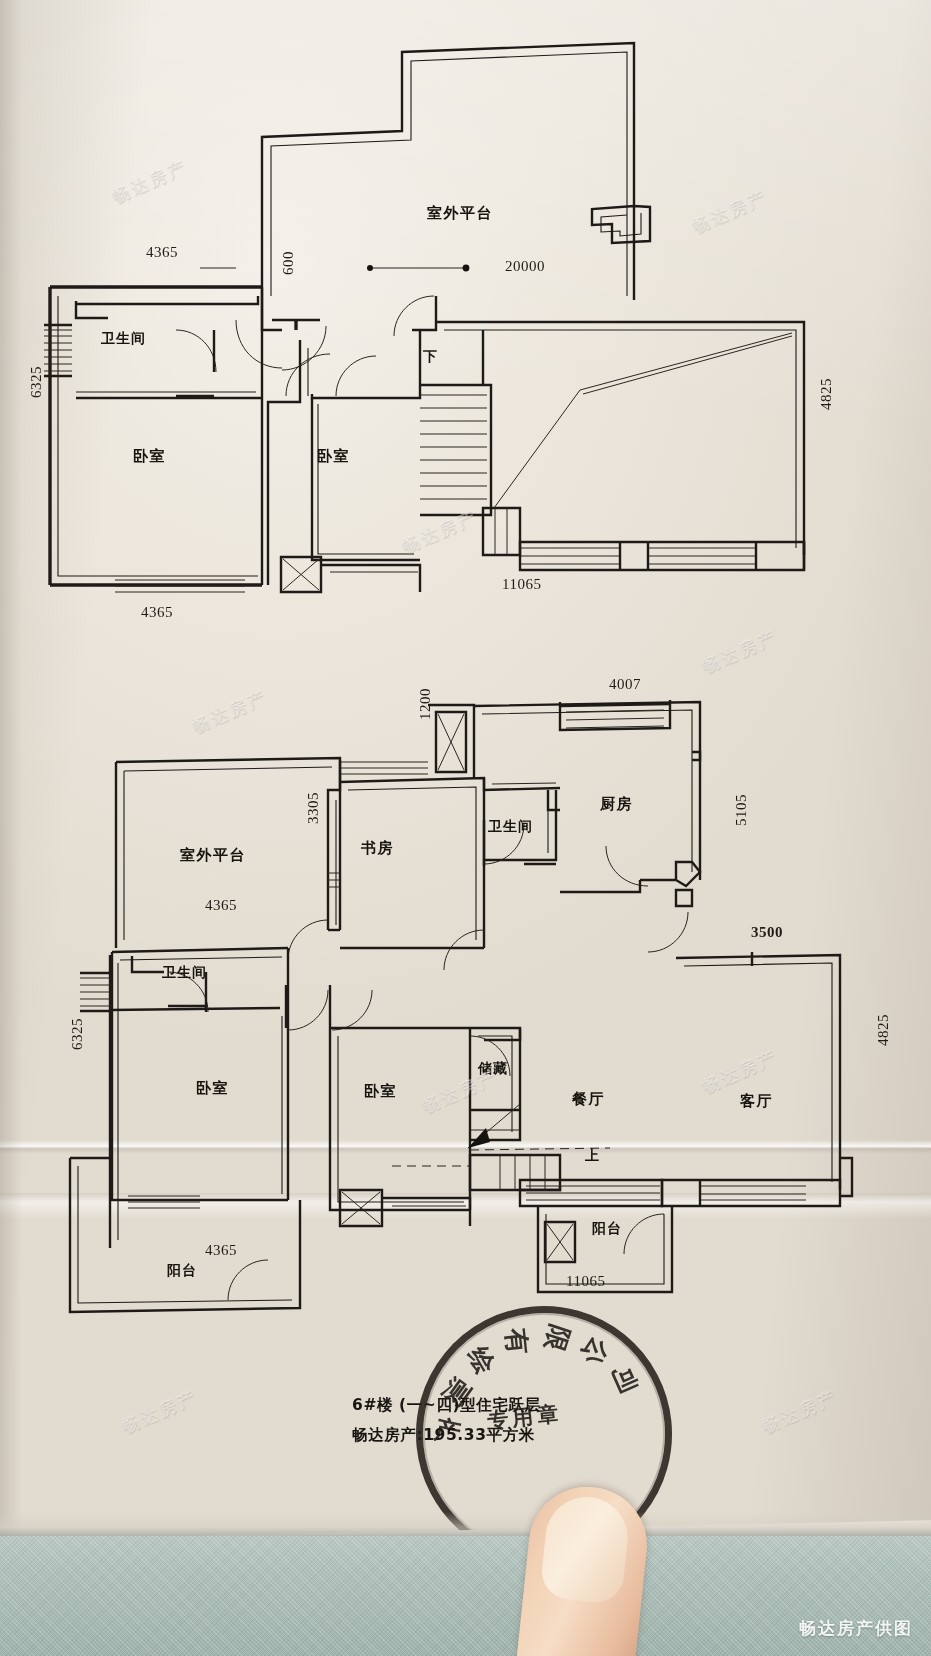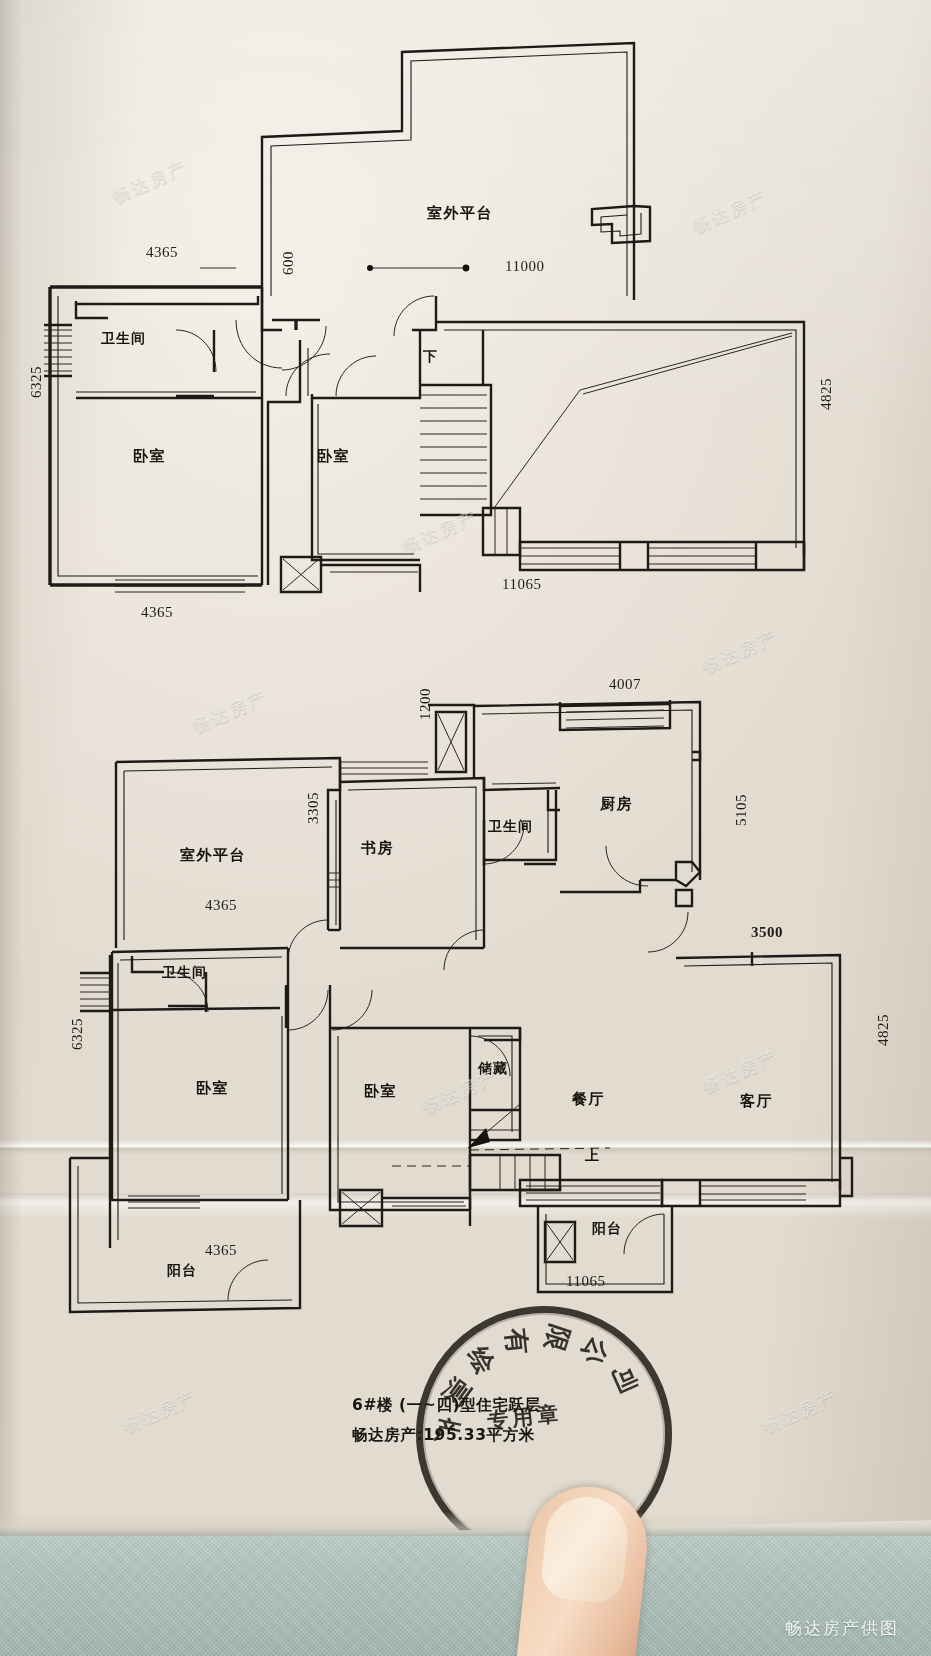--- a/index.html
+++ b/index.html
@@ -101,22 +101,22 @@
   .stamp-inner{
     position:absolute;left:462px;top:1402px;width:132px;height:92px;
     transform:rotate(-6deg);color:#1b1713;font-weight:700;font-size:21px;
     line-height:30px;letter-spacing:4px;text-align:center;opacity:.88;
   }
 
   
   .wm{position:absolute;color:rgba(255,255,255,.40);font-size:17px;
       font-weight:700;letter-spacing:3px;transform:rotate(-24deg);
       text-shadow:0 1px 1px rgba(120,110,95,.25);pointer-events:none;}
-  .wm-bl{position:absolute;right:32px;bottom:16px;color:rgba(255,255,255,.9);
-     font-size:17px;font-weight:400;letter-spacing:2px;
+  .wm-bl{position:absolute;right:18px;bottom:16px;color:rgba(255,255,255,.9);
+     font-size:17px;font-weight:700;letter-spacing:2px;
      text-shadow:0 1px 2px rgba(60,80,75,.45);}
 </style>
 </head>
 <body>
 
 <div id="page">
 
   <div class="paper"></div>
   <div class="paper-shade"></div>
   <div class="crease c1"></div>
@@ -334,21 +334,21 @@
 
   <div>
     <div class="lbl room" style="left:427px;top:204px;">室外平台</div>
     <div class="lbl room sm" style="left:101px;top:330px;">卫生间</div>
     <div class="lbl room" style="left:133px;top:447px;">卧室</div>
     <div class="lbl room" style="left:317px;top:447px;">卧室</div>
     <div class="lbl arrowtxt" style="left:423px;top:348px;">下</div>
 
     <div class="lbl num" style="left:146px;top:244px;">4365</div>
     <div class="lbl num v" style="left:280px;top:275px;">600</div>
-    <div class="lbl num" style="left:505px;top:258px;">11000</div>
+    <div class="lbl num" style="left:505px;top:258px;">20000</div>
     <div class="lbl num v" style="left:28px;top:398px;">6325</div>
     <div class="lbl num v" style="left:818px;top:410px;">4825</div>
     <div class="lbl num" style="left:141px;top:604px;">4365</div>
     <div class="lbl num" style="left:502px;top:576px;">11065</div>
   </div>
 
   <div>
     <div class="lbl room" style="left:180px;top:846px;">室外平台</div>
     <div class="lbl room" style="left:361px;top:839px;">书房</div>
     <div class="lbl room sm" style="left:488px;top:818px;">卫生间</div>

